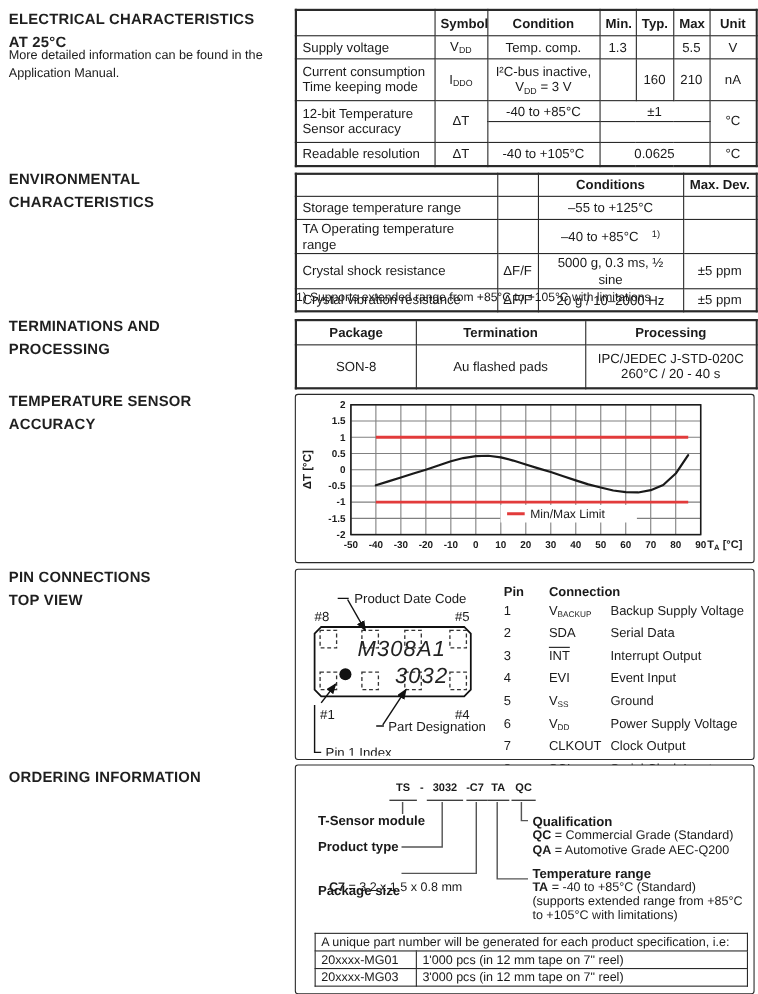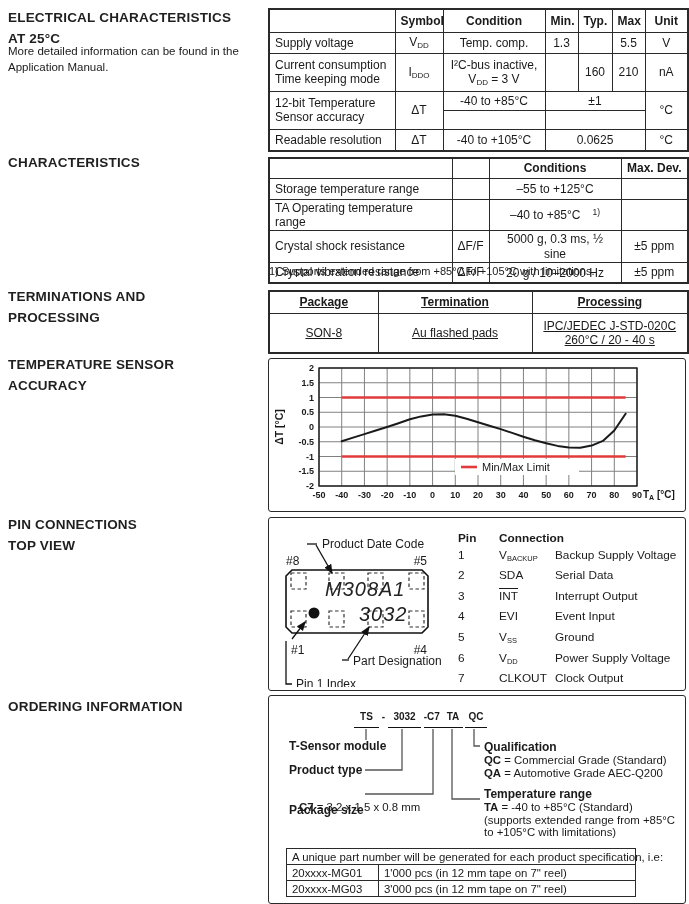--- a/index.html
+++ b/index.html
@@ -35,20 +35,21 @@
 
 <div id="page">
 
   <div class="heading" style="top:8px;">
     <div>ELECTRICAL CHARACTERISTICS</div>
     <div>AT 25°C</div>
   </div>
   <div class="note" style="top:44px;">More detailed information can be found in the Application Manual.</div>
 
   <div class="heading" style="top:153px;">
+    <div>ENVIRONMENTAL</div>
     <div>CHARACTERISTICS</div>
   </div>
 
   <div class="heading" style="top:287px;">
     <div>TERMINATIONS AND</div>
     <div>PROCESSING</div>
   </div>
 
   <div class="heading" style="top:355px;">
     <div>TEMPERATURE SENSOR</div>
@@ -167,21 +168,21 @@
     <tr style="height:21px">
       <td class="tl">Crystal vibration resistance</td>
       <td class="tc">ΔF/F</td>
       <td class="tc"><span>20 g / 10–2000 Hz</span><sup></sup></td>
       <td class="tc">±5 ppm</td>
     </tr>
   </tbody>
     </table>
   <div class="footnote" style="top:265px;">1) Supports extended range from +85°C to +105°C with limitations.</div>
 
-  <table class="dt" style="top:290px;width:419px;text-decoration:underline;">
+  <table class="dt" style="top:290px;width:419px;">
     <colgroup>
         <col style="width:109px">
         <col style="width:154px">
         <col style="width:156px">
       </colgroup>
     <tbody>
         <tr style="height:22px">
       <th>Package</th>
       <th>Termination</th>
       <th>Processing</th>
@@ -365,21 +366,21 @@
     <div class="ordvalue" style="left:20px;top:105px;margin-left:10px;"><b>C7</b><span> = 3.2 x 1.5 x 0.8 mm</span></div>
 
     <div class="ordlabel" style="left:215px;top:44px;">Qualification</div>
     <div class="ordvalue" style="left:215px;top:58px;"><b>QC</b><span> = Commercial Grade (Standard)</span></div>
     <div class="ordvalue" style="left:215px;top:71px;"><b>QA</b><span> = Automotive Grade AEC-Q200</span></div>
     <div class="ordlabel" style="left:215px;top:91px;">Temperature range</div>
     <div class="ordvalue" style="left:215px;top:105px;"><b>TA</b><span> = -40 to +85°C (Standard)</span></div>
     <div class="ordvalue" style="left:215px;top:118px;">(supports extended range from +85°C</div>
     <div class="ordvalue" style="left:215px;top:130px;">to +105°C with limitations)</div>
 
-    <table class="uniq" style="width:350px;">
+    <table class="uniq" style="width:394px;">
       <colgroup>
           <col style="width:92px">
           <col>
         </colgroup>
       <tbody>
           <tr style="height:16px">
         <td colspan="2">A unique part number will be generated for each product specification, i.e:</td>
       </tr>
       <tr style="height:16px">
         <td>20xxxx-MG01</td>

